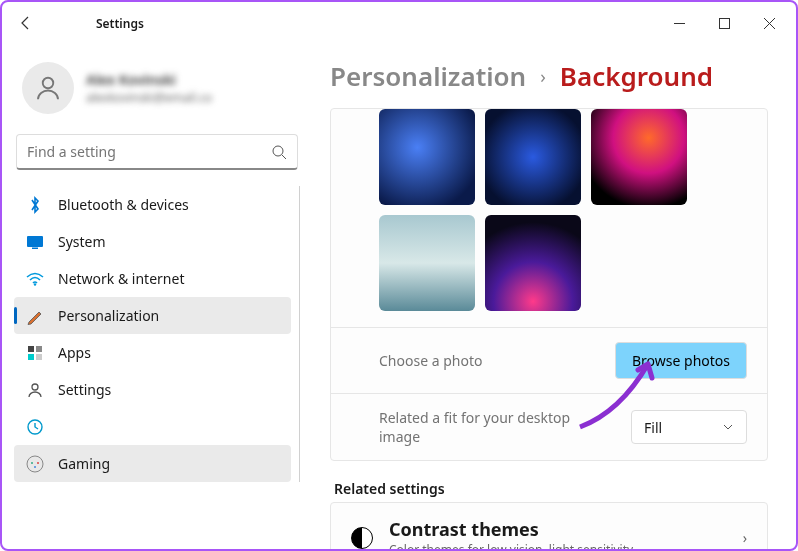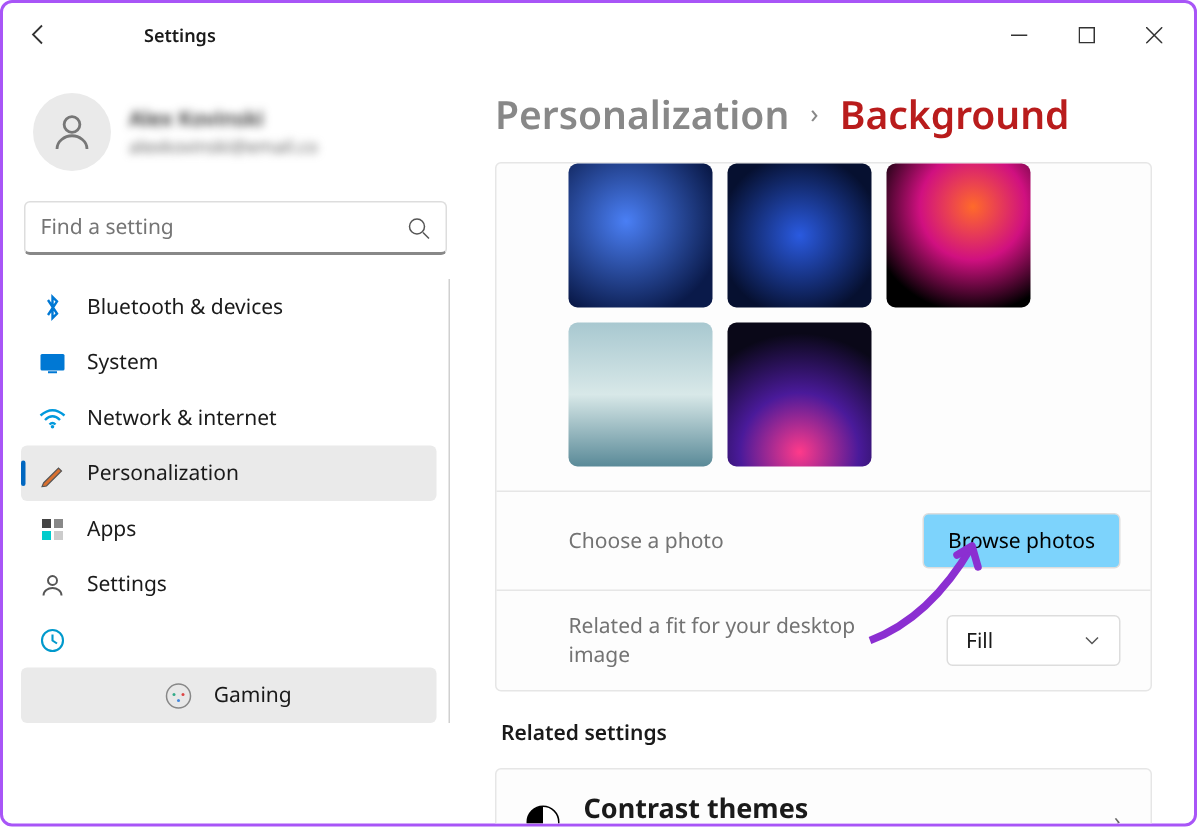--- a/index.html
+++ b/index.html
@@ -20,21 +20,21 @@
 .user-name { font-weight: 600; font-size: 14px; color: #333; }
 .user-email { font-size: 12px; color: #666; }
 
 .search { display: flex; align-items: center; border: 1px solid #ddd; border-bottom: 2px solid #888; border-radius: 4px; height: 36px; padding: 14px 10px; margin: 0 2px 16px 2px; }
 .search input { flex: 1; border: none; outline: none; font-size: 14px; background: transparent; }
 
 .nav { border-right: 1px solid #d0d0d0; padding-right: 8px; }
 .nav-item { display: flex; align-items: center; gap: 14px; height: 37px; padding: 0 12px; border-radius: 4px; cursor: pointer; position: relative; }
 .nav-item.active { background: #eaeaea; }
 .nav-item.active::before { content: ""; position: absolute; left: 0; top: 10px; bottom: 10px; width: 3px; background: #0067c0; border-radius: 2px; }
-.nav-item.hover { background: #eaeaea; justify-content: center; }
+.nav-item.hover { background: #eaeaea; }
 .nav-icon { width: 18px; height: 18px; display: flex; align-items: center; justify-content: center; flex-shrink: 0; }
 
 .content { flex: 1; padding: 14px 28px 0 18px; overflow: hidden; position: relative; }
 .breadcrumb { display: flex; align-items: center; gap: 14px; margin-bottom: 14px; }
 .bc-parent { font-size: 26px; font-weight: 600; color: #888; }
 .bc-sep { font-size: 18px; color: #888; }
 .bc-current { font-size: 26px; font-weight: 600; color: #b91c1c; }
 
 .card { border: 1px solid #e6e6e6; border-radius: 4px; background: #fdfdfd; }
 .thumbs { display: flex; flex-wrap: wrap; gap: 10px; padding: 0 20px 16px 48px; }
@@ -43,21 +43,21 @@
 .t2 { background: radial-gradient(circle at 50% 50%, #2a5ae0 0%, #061030 80%); }
 .t3 { background: radial-gradient(circle at 60% 30%, #ff6a2a 0%, #d01080 40%, #000 80%); }
 .t4 { background: linear-gradient(#a8c8d0 0%, #d8e8e8 50%, #5a8a98 100%); }
 .t5 { background: radial-gradient(circle at 50% 90%, #ff3a8a 0%, #4a1a9a 40%, #0a0818 80%); }
 
 .row { display: flex; align-items: center; justify-content: space-between; padding: 14px 20px 14px 48px; border-top: 1px solid #e6e6e6; }
 .row-label { font-size: 14px; color: #737373; max-width: 220px; }
 .btn { border: 1px solid #ddd; background: #7dd3fc; border-radius: 4px; padding: 8px 16px; cursor: pointer; font-size: 14px; }
 .select { border: 1px solid #ddd; background: #fff; border-radius: 4px; height: 34px; width: 116px; display: flex; align-items: center; justify-content: space-between; padding: 0 12px; cursor: pointer; }
 
-.section-title { font-size: 14px; font-weight: 600; margin: 18px 0 14px 4px; }
+.section-title { font-size: 14px; font-weight: 600; margin: 18px 0 4px 4px; }
 .related-item { display: flex; align-items: center; gap: 16px; padding: 14px 20px; }
 .ri-icon { width: 22px; height: 22px; border-radius: 50%; background: linear-gradient(90deg, #000 50%, #fff 50%); border: 1px solid #000; }
 .ri-text .t1txt { font-size: 18px; font-weight: bold; }
 .ri-text .t2txt { font-size: 12px; color: #666; }
 .ri-chev { margin-left: auto; color: #666; }
 
 .arrow { position: absolute; left: 258px; top: 308px; pointer-events: none; }
 </style>
 </head>
 <body>

